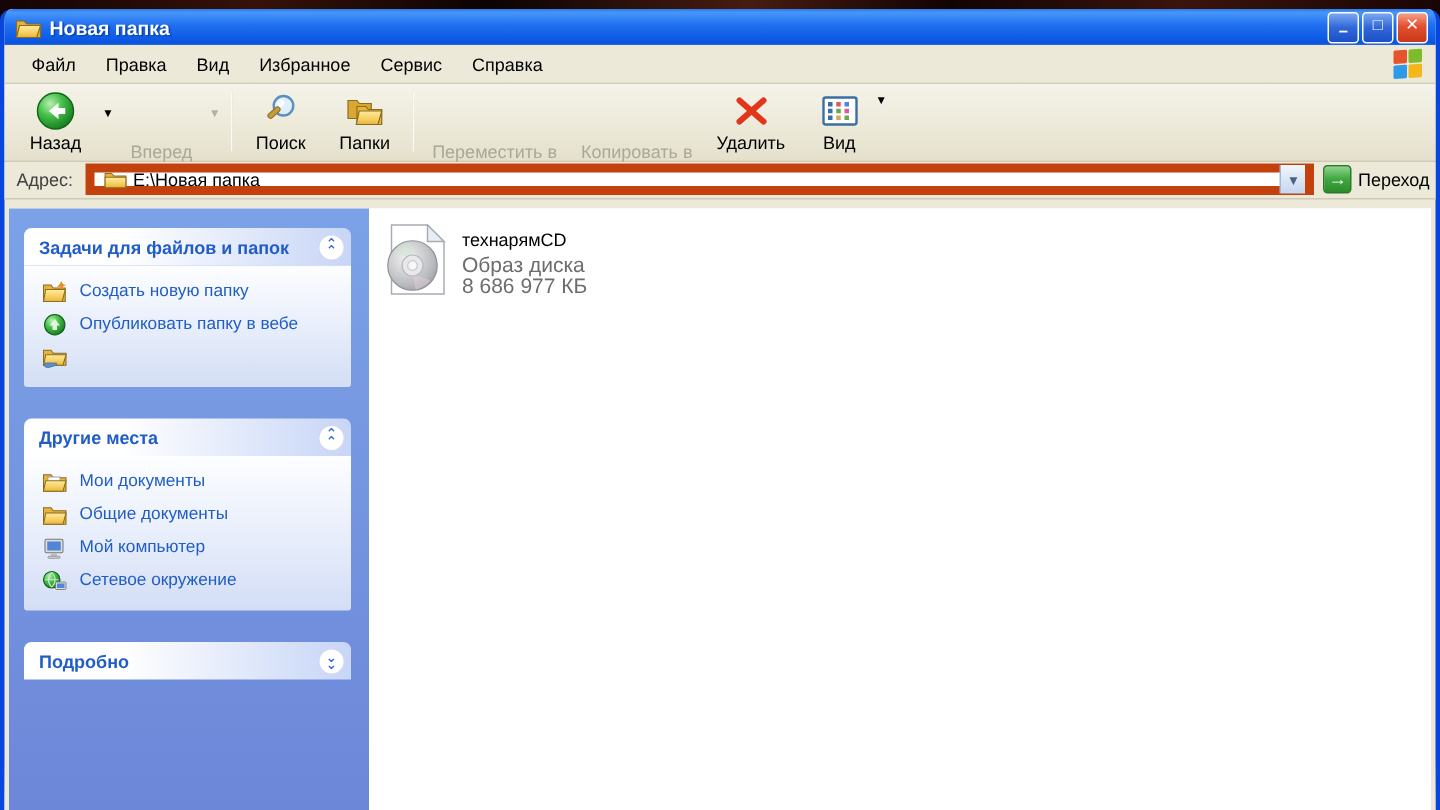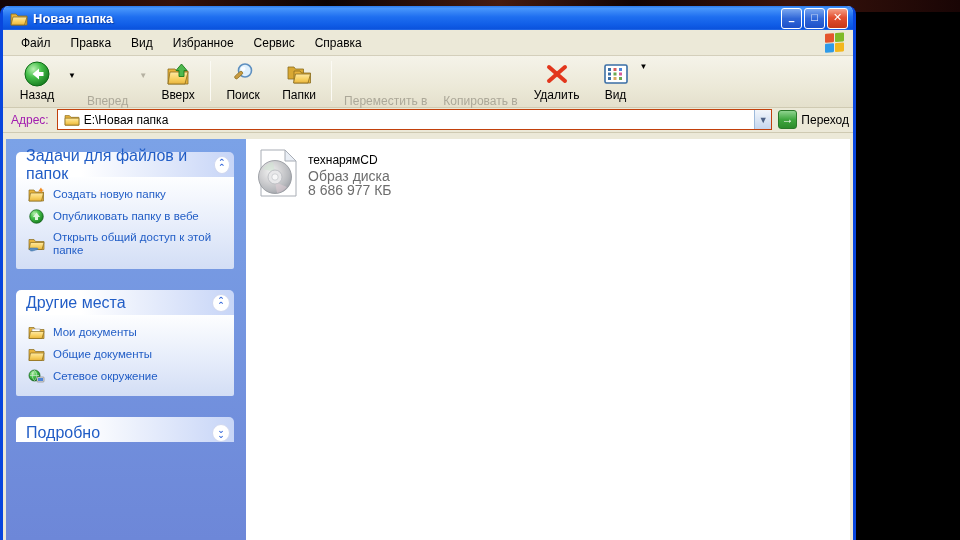--- a/index.html
+++ b/index.html
@@ -4,21 +4,21 @@
 <style>
   * { margin:0; padding:0; box-sizing:border-box; }
   html,body { width:960px; height:540px; overflow:hidden; }
   body { font-family:"Liberation Sans","DejaVu Sans",sans-serif; background:#000; position:relative; }
 
   
   .desktop { position:absolute; top:0; left:0; width:960px; height:12px;
     background:linear-gradient(90deg,#140404 0%,#361108 18%,#0c0303 34%,#471c10 52%,#120303 66%,#3b140c 82%,#190505 100%); }
 
   
-  .window { position:absolute; top:6px; left:0; width:856px; height:534px;
+  .window { position:absolute; top:6px; left:0; width:960px; height:534px;
     border-left:3px solid #0846dd; border-right:3px solid #0846dd;
     border-radius:8px 8px 0 0; background:#ECE9D8; }
 
   
   .titlebar { height:24px; border-radius:6px 6px 0 0; display:flex; align-items:center; padding:0 5px;
     background:linear-gradient(180deg,#2a7aeb 0%,#4896fb 10%,#1f6ff0 45%,#0f5ce6 80%,#0b53dd 95%,#2a6fe8 100%); }
   .titlebar .ticon { width:18px; height:15px; margin:0 5px 0 2px; flex:none; }
   .title-text { color:#fff; font-weight:bold; font-size:13px; text-shadow:1px 1px 1px #0a3ca8; flex:1; white-space:nowrap; }
   .winbtns { display:flex; gap:2px; }
   .winbtn { width:21px; height:21px; border-radius:3px; border:1px solid #fff; color:#fff; font-size:11px; line-height:18px;
@@ -45,47 +45,47 @@
   .tbtn.disabled { color:#aca899;gap:32px; }
   .drop { align-self:center; font-size:8px; color:#000; padding:0 3px; display:flex; align-items:center; height:100%; margin-top:-12px; }
   .drop.disabled { color:#b5b1a2; }
   .tsep { width:1px; background:#c9c4ae; border-right:1px solid #fbfaf4; margin:3px 4px; }
   .view-wrap { position:relative; }
   .view-drop { position:absolute; top:4px; right:-4px; font-size:8px; color:#000; }
 
   
   .addressbar { height:25px; background:#ECE9D8; border-bottom:1px solid #cfcab2; display:flex; align-items:center;
     padding:2px 4px 3px 8px; font-size:12px; }
-  .addr-label { color:#a21caf; margin-right:8px; }
-  .addr-field { flex:1; height:21px; background:#fff; border:1px solid #c2410c; display:flex; align-items:center; padding-left:2px; position:relative; }
+  .addr-label { color:#404040; margin-right:8px; }
+  .addr-field { flex:1; height:21px; background:#fff; border:6px solid #c2410c; display:flex; align-items:center; padding-left:2px; position:relative; }
   .addr-field .ficon { width:16px; height:13px; margin:0 4px; flex:none; }
   .addr-text { font-size:12px; color:#000; flex:1; }
   .addr-dd { width:17px; height:19px; background:linear-gradient(180deg,#f2f6fb,#c5d6ef); border-left:1px solid #9ebadb;
     display:flex; align-items:center; justify-content:center; color:#4d6185; font-size:9px; }
   .go-btn { display:flex; align-items:center; margin-left:6px; font-size:12px; color:#000; cursor:default; }
   .go-icon { width:19px; height:19px; border-radius:3px; margin-right:4px;
     background:linear-gradient(180deg,#8fd38f 0%,#3fa73f 50%,#2c8c2c 100%); border:1px solid #2a7a2a;
     color:#fff; font-weight:bold; text-align:center; line-height:17px; font-size:12px; }
 
   
   .content { position:absolute; top:133px; left:3px; right:3px; bottom:0; display:flex; background:#fff; }
   .sidebar { width:240px; flex:none; background:linear-gradient(180deg,#7ba2e7 0%,#6d87d8 100%); padding:13px 12px 0 10px; overflow:hidden; }
   .panel { margin-bottom:21px; }
   .panel-header { height:25px; border-radius:5px 5px 0 0; display:flex; align-items:center; justify-content:space-between;
     background:linear-gradient(90deg,#ffffff 0%,#ffffff 30%,#c7d5f7 100%); padding:0 4px 0 10px; cursor:default; }
-  .panel-title { color:#215DC6; font-weight:normal; font-size:16px; }
+  .panel-title { color:#215DC6; font-weight:bold; font-size:12px; }
   .chev { width:18px; height:18px; border-radius:50%; background:#fff; border:1px solid #d0d8f0;
     color:#3b6cdb; display:flex; align-items:center; justify-content:center; flex-direction:column; line-height:4px; font-size:9px; font-weight:bold; }
   .chev span { display:block; height:5px; }
   .panel-body { background:linear-gradient(180deg,#fdfeff 0%,#e4ebfa 60%,#d3def5 100%); border-radius:0 0 2px 2px; padding:10px 8px 12px 12px; }
   .task { display:flex; align-items:center; margin-bottom:7px; cursor:pointer; }
   .task:last-child { margin-bottom:0; }
   .task .ticon16 { width:17px; height:15px; margin-right:8px; flex:none; margin-top:0; }
   .task-label { color:#215DC6; font-size:11.5px; line-height:13px; }
-  .panel.collapsed .panel-header { border-radius:5px 5px 0 0;align-items:flex-end; }
+  .panel.collapsed .panel-header { border-radius:5px 5px 0 0; }
 
   
   .main { flex:1; background:#fff; padding:8px 0 0 6px; }
   .file-item { display:flex; align-items:center; width:300px; padding:2px; cursor:default; }
   .file-icon { width:46px; height:48px; flex:none; margin-right:8px; }
   .file-text { padding-top:3px; }
   .file-name { font-size:12px; color:#000; margin-bottom:2px; }
   .file-meta { font-size:14px; color:#6d6d6d; line-height:14px; }
 </style>
 </head>
@@ -165,28 +165,20 @@
     </div>
     <div class="drop">▼</div>
     <div class="tbtn disabled">
       <svg class="ticon24" viewBox="0 0 26 26">
         <circle cx="13" cy="13" r="12" fill="url(#gGray)" stroke="#9a9a9a" stroke-width="1"></circle>
         <path d="M11 7.5 L17.5 13 L11 18.5 V15 H6.5 V11 H11 Z" fill="#f4f4f4"></path>
       </svg>
       <span>Вперед</span>
     </div>
     <div class="drop disabled">▼</div>
-    <div class="tbtn">
-      <svg class="ticon24" viewBox="0 0 26 26">
-        <path d="M3 8 h7 l2 2 h11 v13 H3 Z" fill="#e8b33c" stroke="#8a6d1f" stroke-width="0.8"></path>
-        <path d="M5 11 h18 l-3 12 H3 Z" fill="url(#gFolder)" stroke="#8a6d1f" stroke-width="0.8"></path>
-        <path d="M14 13 L19.5 6.5 L25 13 H22 V19 H17 V13 Z" fill="#4eb84e" stroke="#1c7a1c" stroke-width="0.9" transform="translate(-3 -3.5)"></path>
-      </svg>
-      <span>Вверх</span>
-    </div>
     <div class="tsep"></div>
     <div class="tbtn">
       <svg class="ticon24" viewBox="0 0 26 26">
         <circle cx="15" cy="9.5" r="6.5" fill="#dff0fc" stroke="#5d8fc0" stroke-width="1.6"></circle>
         <circle cx="13.2" cy="7.8" r="2.4" fill="#ffffff" opacity="0.8"></circle>
         <rect x="4" y="16" width="9.5" height="3.4" rx="1.6" transform="rotate(-42 4 16)" fill="#c89a3f" stroke="#8a6d1f" stroke-width="0.7"></rect>
       </svg>
       <span>Поиск</span>
     </div>
     <div class="tbtn">
@@ -281,21 +273,20 @@
               <path d="M8.5 3.5 L12 8 H10 V11 H7 V8 H5 Z" fill="#dff5df"></path>
             </svg>
             <span class="task-label">Опубликовать папку в вебе</span>
           </div>
           <div class="task">
             <svg class="ticon16" viewBox="0 0 17 15">
               <path d="M1 2.5 h5 l1.5 2 h8.5 v8 H1 Z" fill="#e8b33c" stroke="#8a6d1f" stroke-width="0.7"></path>
               <path d="M2.5 5.5 h13.5 l-2 7 H1 Z" fill="url(#gFolder)" stroke="#8a6d1f" stroke-width="0.7"></path>
               <path d="M2 11 h7 c1 0 1.5 1 0.5 1.5 l-5 1.5 c-1.5 0.3 -3 -0.5 -3 -1.5 Z" fill="#5d8fc0" stroke="#3a6ea5" stroke-width="0.5"></path>
             </svg>
-            <span class="task-label">Открыть общий доступ к этой папке</span>
           </div>
         </div>
       </div>
 
       <div class="panel">
         <div class="panel-header">
           <span class="panel-title">Другие места</span>
           <span class="chev">
               <span>⌃</span>
               <span>⌃</span>
@@ -309,20 +300,29 @@
               <path d="M2.5 6.5 h13.5 l-2 7 H1 Z" fill="url(#gFolder)" stroke="#8a6d1f" stroke-width="0.7"></path>
             </svg>
             <span class="task-label">Мои документы</span>
           </div>
           <div class="task">
             <svg class="ticon16" viewBox="0 0 17 15">
               <path d="M1 2.5 h5 l1.5 2 h8.5 v9 H1 Z" fill="#e8b33c" stroke="#8a6d1f" stroke-width="0.7"></path>
               <path d="M2.5 6 h13.5 l-2 7.5 H1 Z" fill="url(#gFolder)" stroke="#8a6d1f" stroke-width="0.7"></path>
             </svg>
             <span class="task-label">Общие документы</span>
+          </div>
+          <div class="task">
+            <svg class="ticon16" viewBox="0 0 17 15">
+              <rect x="2" y="1.5" width="12" height="9" rx="1" fill="#dcdcdc" stroke="#7a7a7a" stroke-width="0.7"></rect>
+              <rect x="3.5" y="3" width="9" height="6" fill="#4f86d8"></rect>
+              <rect x="6" y="11" width="4" height="1.8" fill="#bdbdbd"></rect>
+              <rect x="4" y="12.8" width="8" height="1.4" rx="0.5" fill="#cfcfcf" stroke="#8a8a8a" stroke-width="0.5"></rect>
+            </svg>
+            <span class="task-label">Мой компьютер</span>
           </div>
           <div class="task">
             <svg class="ticon16" viewBox="0 0 17 15">
               <circle cx="6.5" cy="6.5" r="5.5" fill="url(#gGreen)" stroke="#0e5a16" stroke-width="0.7"></circle>
               <path d="M2 6.5 h9 M6.5 1.5 c-3 3 -3 7 0 10 M6.5 1.5 c3 3 3 7 0 10" stroke="#cfe8cf" stroke-width="0.7" fill="none"></path>
               <rect x="9" y="8" width="7" height="5" rx="0.8" fill="#dcdcdc" stroke="#7a7a7a" stroke-width="0.6"></rect>
               <rect x="10" y="9" width="5" height="3" fill="#4f86d8"></rect>
             </svg>
             <span class="task-label">Сетевое окружение</span>
           </div>

